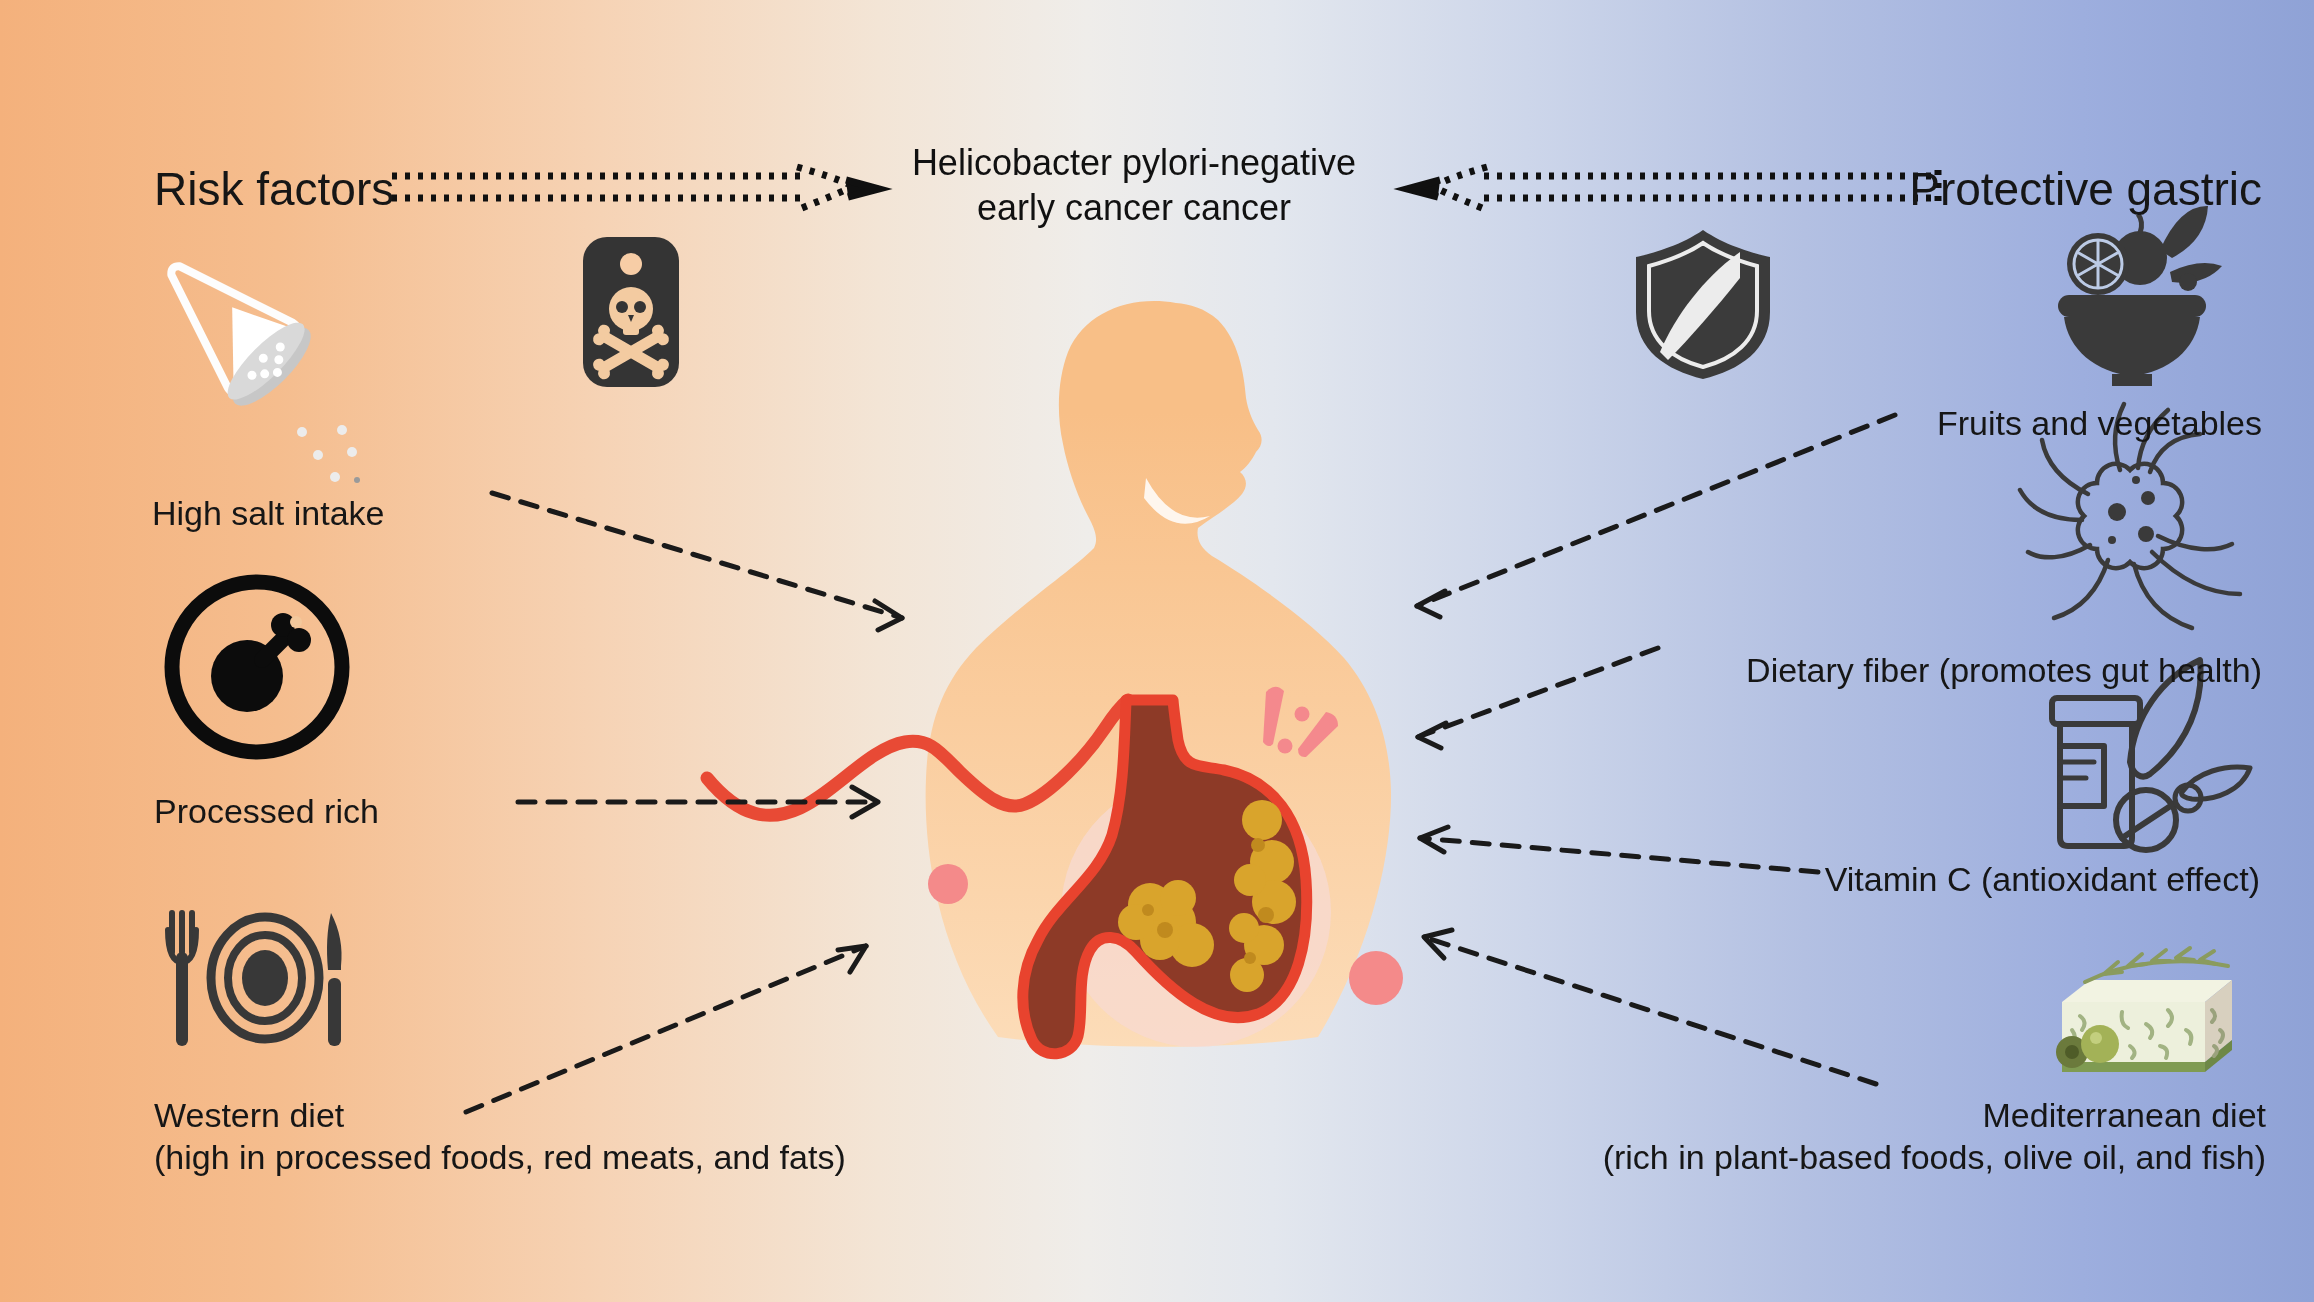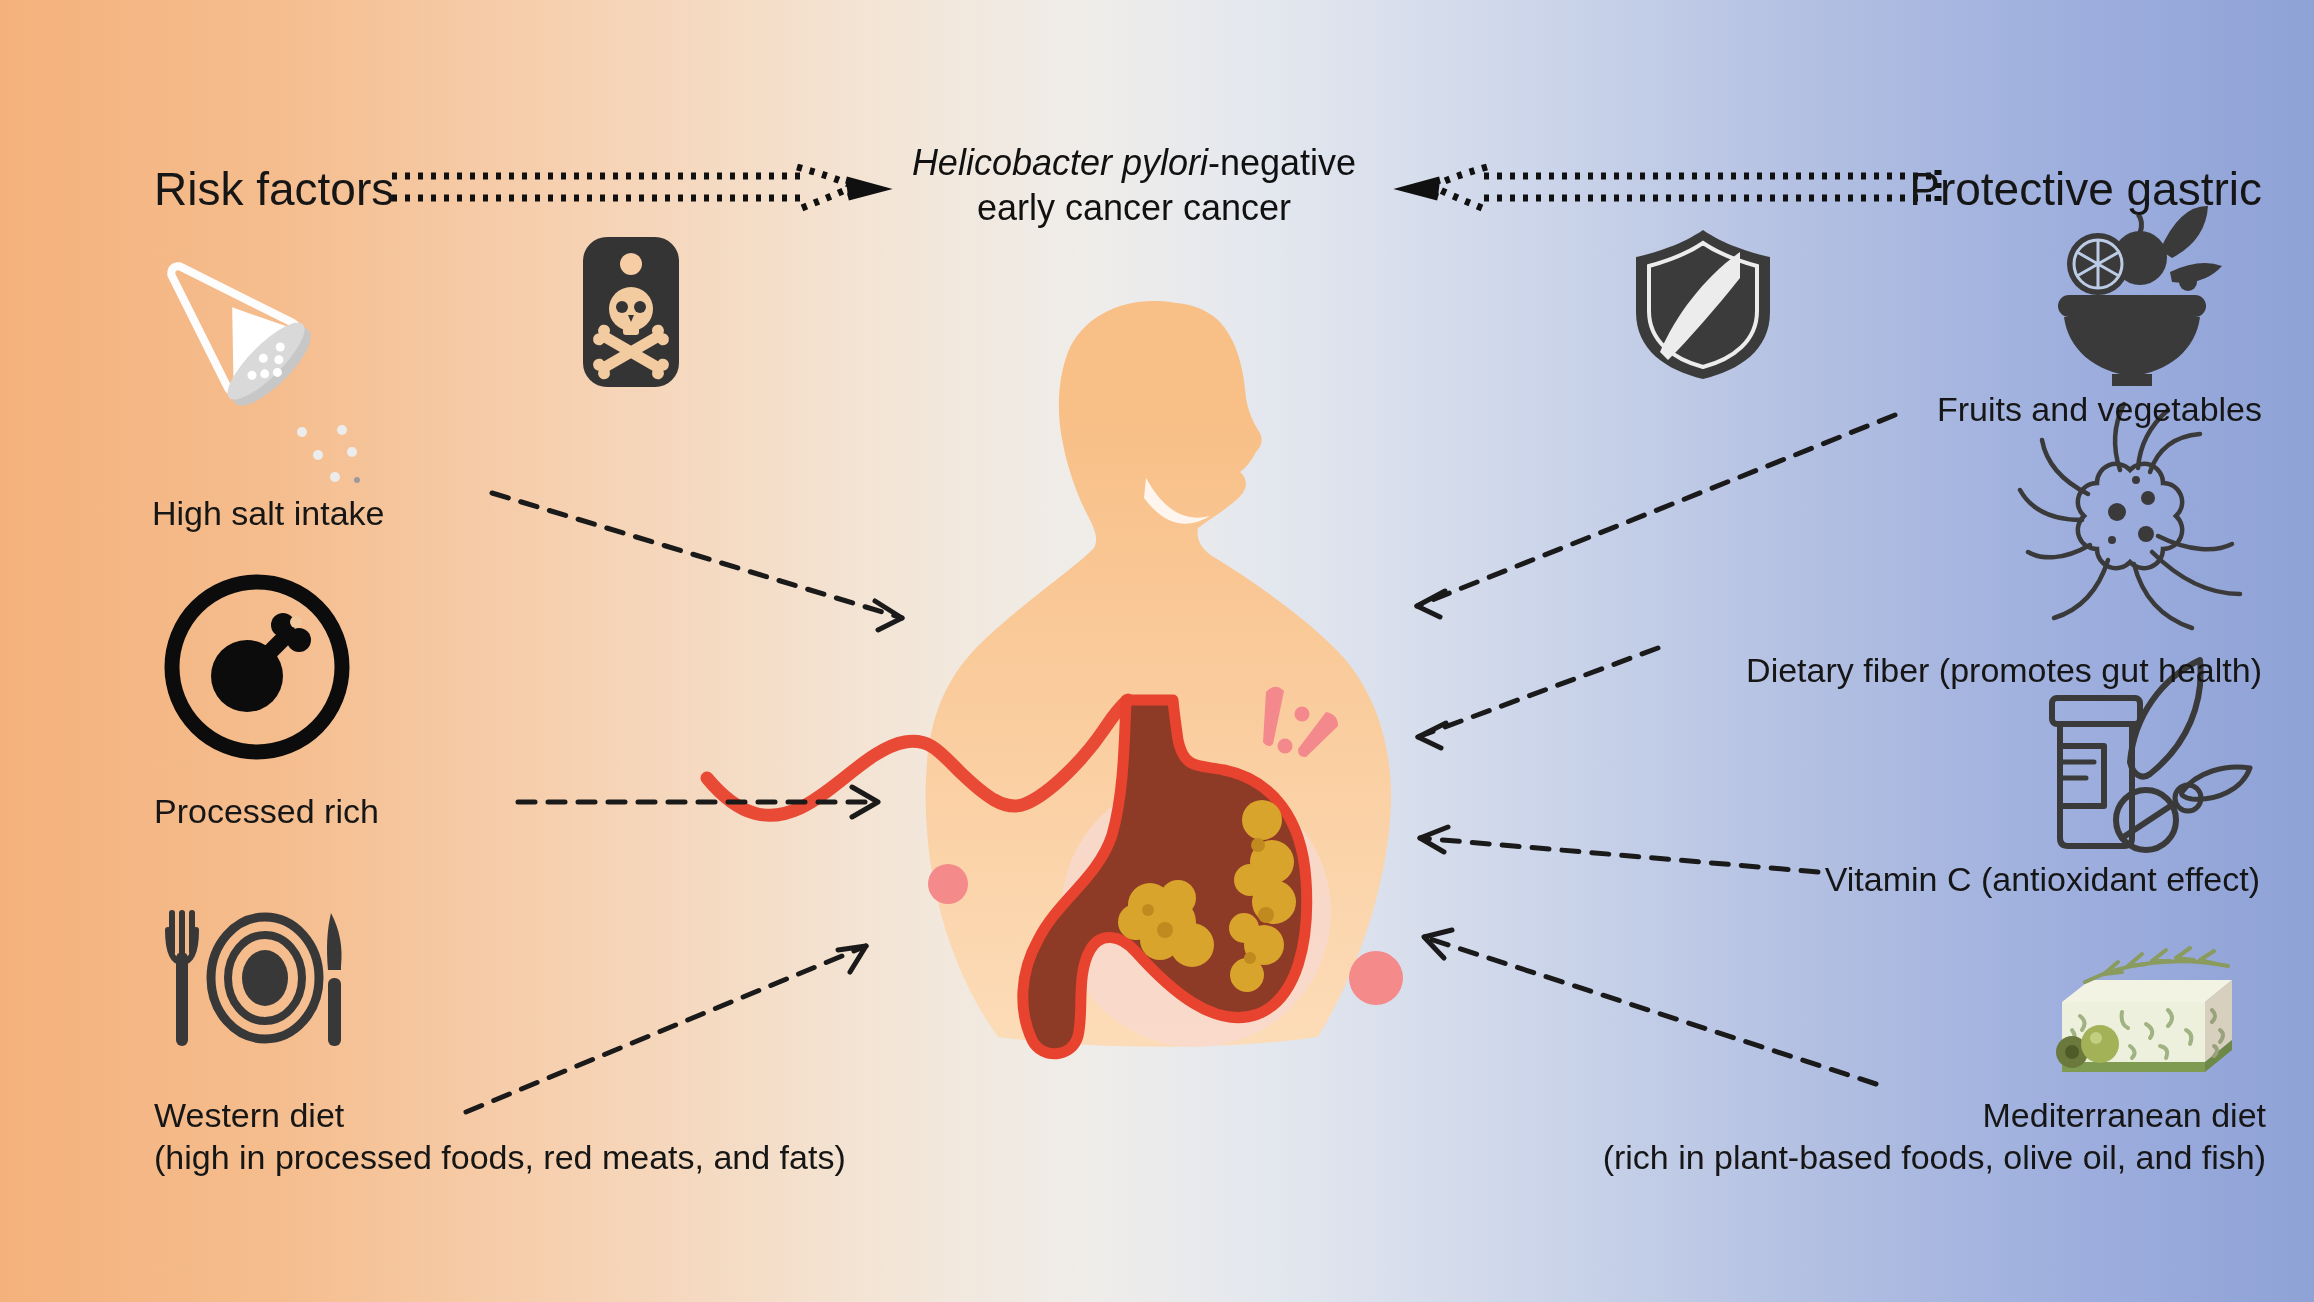--- a/index.html
+++ b/index.html
@@ -6,21 +6,21 @@
   body{width:2314px;height:1302px;overflow:hidden;
        font-family:"Liberation Sans","DejaVu Sans",sans-serif;}
   .canvas{position:relative;width:2314px;height:1302px;
     background:linear-gradient(90deg,#f4b17c 0%,#f5bd8e 12%,#f6d3b5 26%,#f3e5d6 38%,
                #efedea 47%,#e3e7ee 55%,#cdd6ea 66%,#b3c0e2 78%,#9daede 90%,#8fa2d6 100%);}
   svg.art{position:absolute;left:0;top:0;}
   .lbl{position:absolute;color:#161616;font-size:34px;line-height:42px;white-space:nowrap;}
   .hdr{font-size:46px;}
   .title{position:absolute;left:874px;top:140px;width:520px;text-align:center;
          color:#111;font-size:36px;line-height:45px;}
-  .title .it{font-style:italic;}
+  .title .it{}
   .right-al{text-align:right;}
 </style>
 </head>
 <body>
 
 <div class="canvas">
 
   <svg class="art" width="2314" height="1302" viewBox="0 0 2314 1302">
     <defs>
       <linearGradient id="torsoGrad" x1="0" y1="0" x2="0" y2="1">
@@ -332,21 +332,21 @@
 
   <div class="lbl" style="left:152px;top:492px;">High salt intake</div>
 
   <div class="lbl" style="left:154px;top:790px;">Processed rich</div>
 
   <div class="lbl" style="left:154px;top:1094px;">
     <div>Western diet</div>
     <div>(high in processed foods, red meats, and fats)</div>
   </div>
 
-  <div class="lbl" style="right:52px;top:388px;margin-left:19px;">Fruits and vegetables</div>
+  <div class="lbl" style="right:52px;top:402px;margin-left:19px;">Fruits and vegetables</div>
 
   <div class="lbl" style="right:52px;top:649px;">Dietary fiber (promotes gut health)</div>
 
   <div class="lbl" style="right:54px;top:858px;">Vitamin C (antioxidant effect)</div>
 
   <div class="lbl right-al" style="right:48px;top:1094px;">
     <div>Mediterranean diet</div>
     <div>(rich in plant-based foods, olive oil, and fish)</div>
   </div>
 

